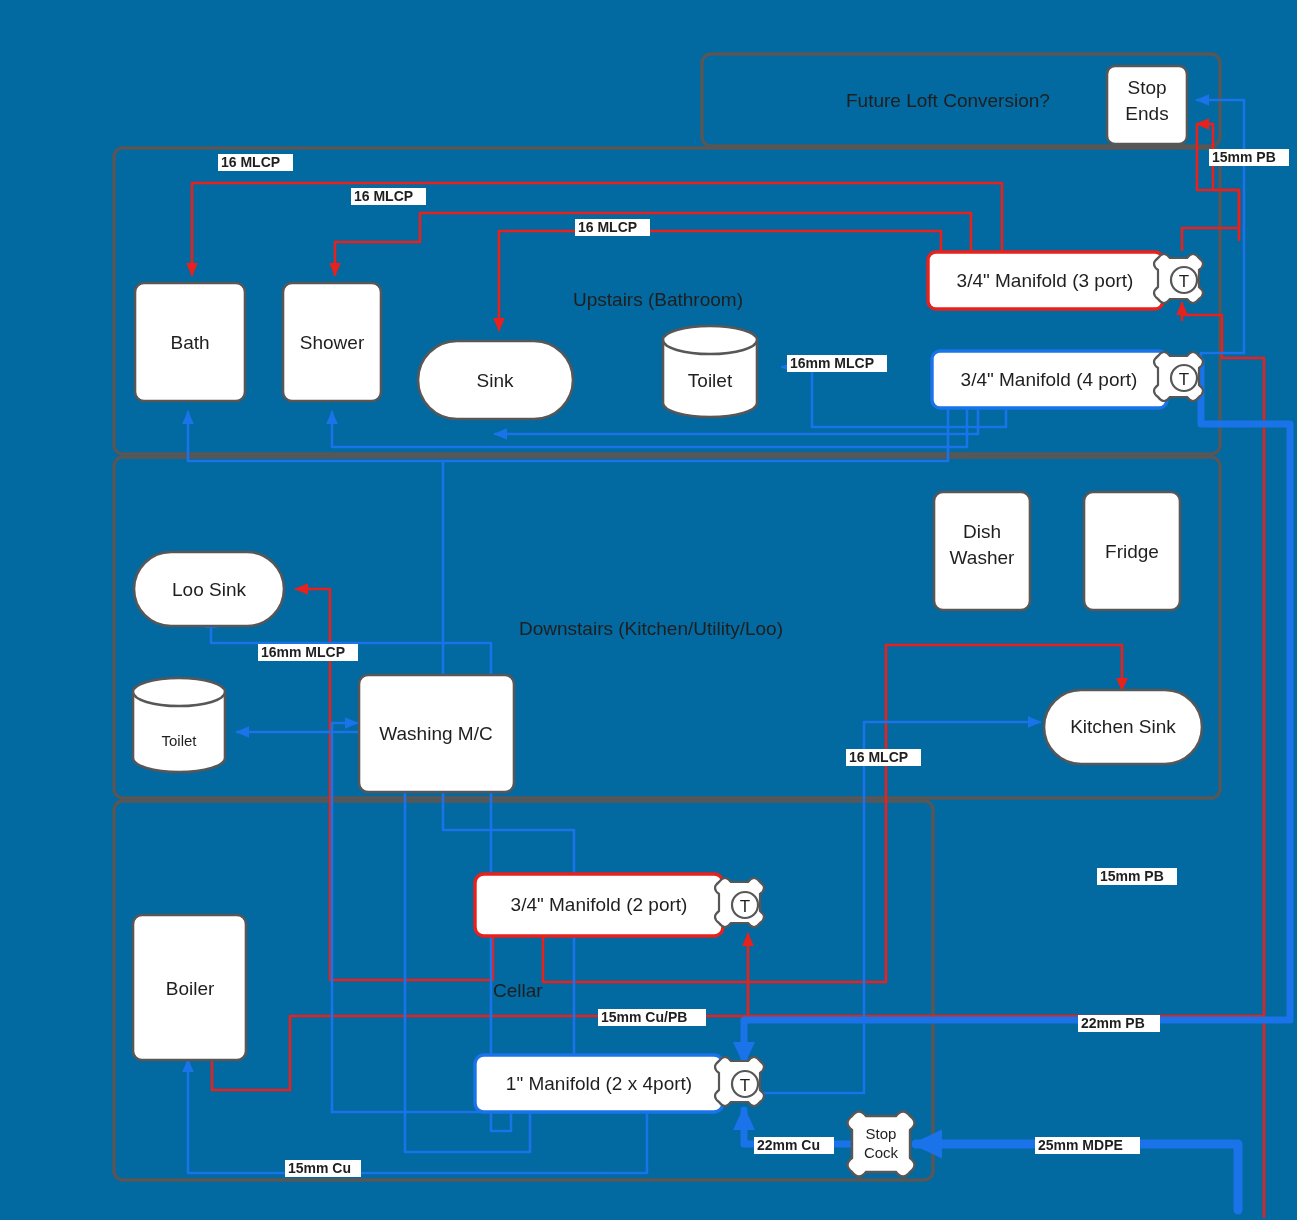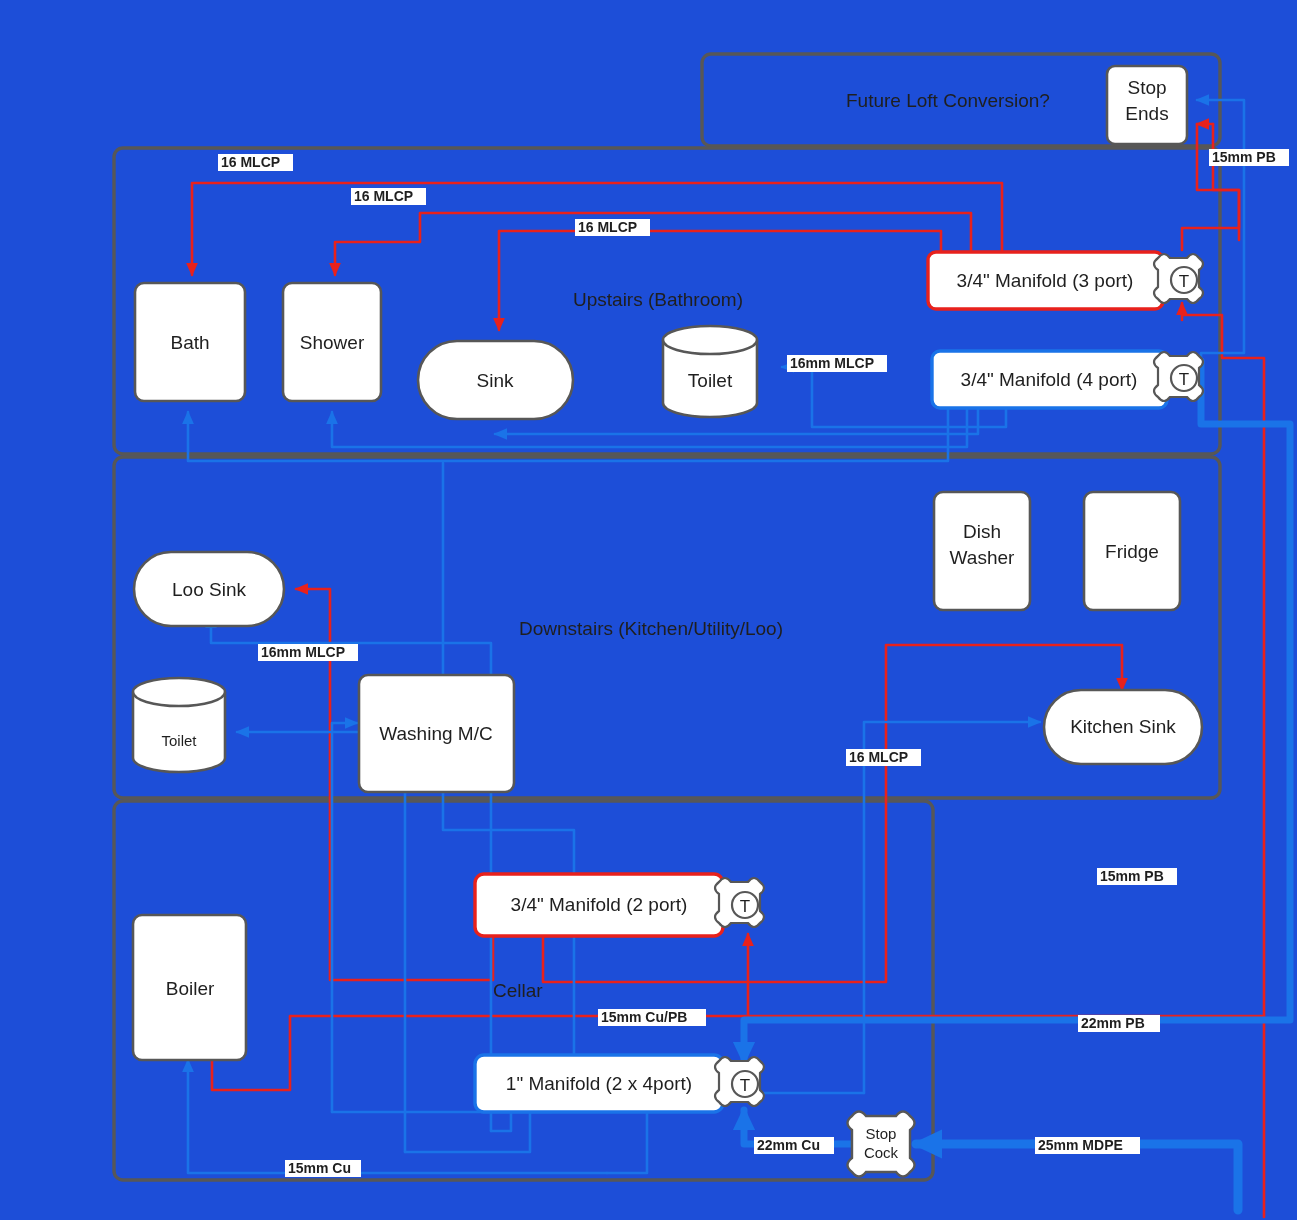--- a/index.html
+++ b/index.html
@@ -1,18 +1,18 @@
 <!DOCTYPE html>
 <html><head>
 <meta charset="utf-8">
 <title>Plumbing Schematic</title>
 <style>
   html,body{margin:0;padding:0;background:#ffffff;}
   body{font-family:"Liberation Sans", sans-serif;}
-  #stage{position:relative;width:1297px;height:1220px;background:#1d4ed8;overflow:hidden;text-align:center;}
+  #stage{position:relative;width:1297px;height:1220px;background:#0369a1;overflow:hidden;text-align:center;}
   svg#diagram{position:absolute;left:0;top:0;width:1297px;height:1220px;}
   .zone-label{font-size:19px;fill:#1f1f1f;font-family:"Liberation Sans",sans-serif;}
   .node-label{font-size:19px;fill:#1f1f1f;font-family:"Liberation Sans",sans-serif;text-anchor:middle;}
   .node-label-sm{font-size:15px;fill:#1f1f1f;font-family:"Liberation Sans",sans-serif;text-anchor:middle;}
   .pipe-label{font-size:14px;font-weight:bold;fill:#1f1f1f;font-family:"Liberation Sans",sans-serif;}
   .valve-label{font-size:17px;fill:#1f1f1f;font-family:"Liberation Sans",sans-serif;text-anchor:middle;}
 </style>
 </head>
 <body>
 

